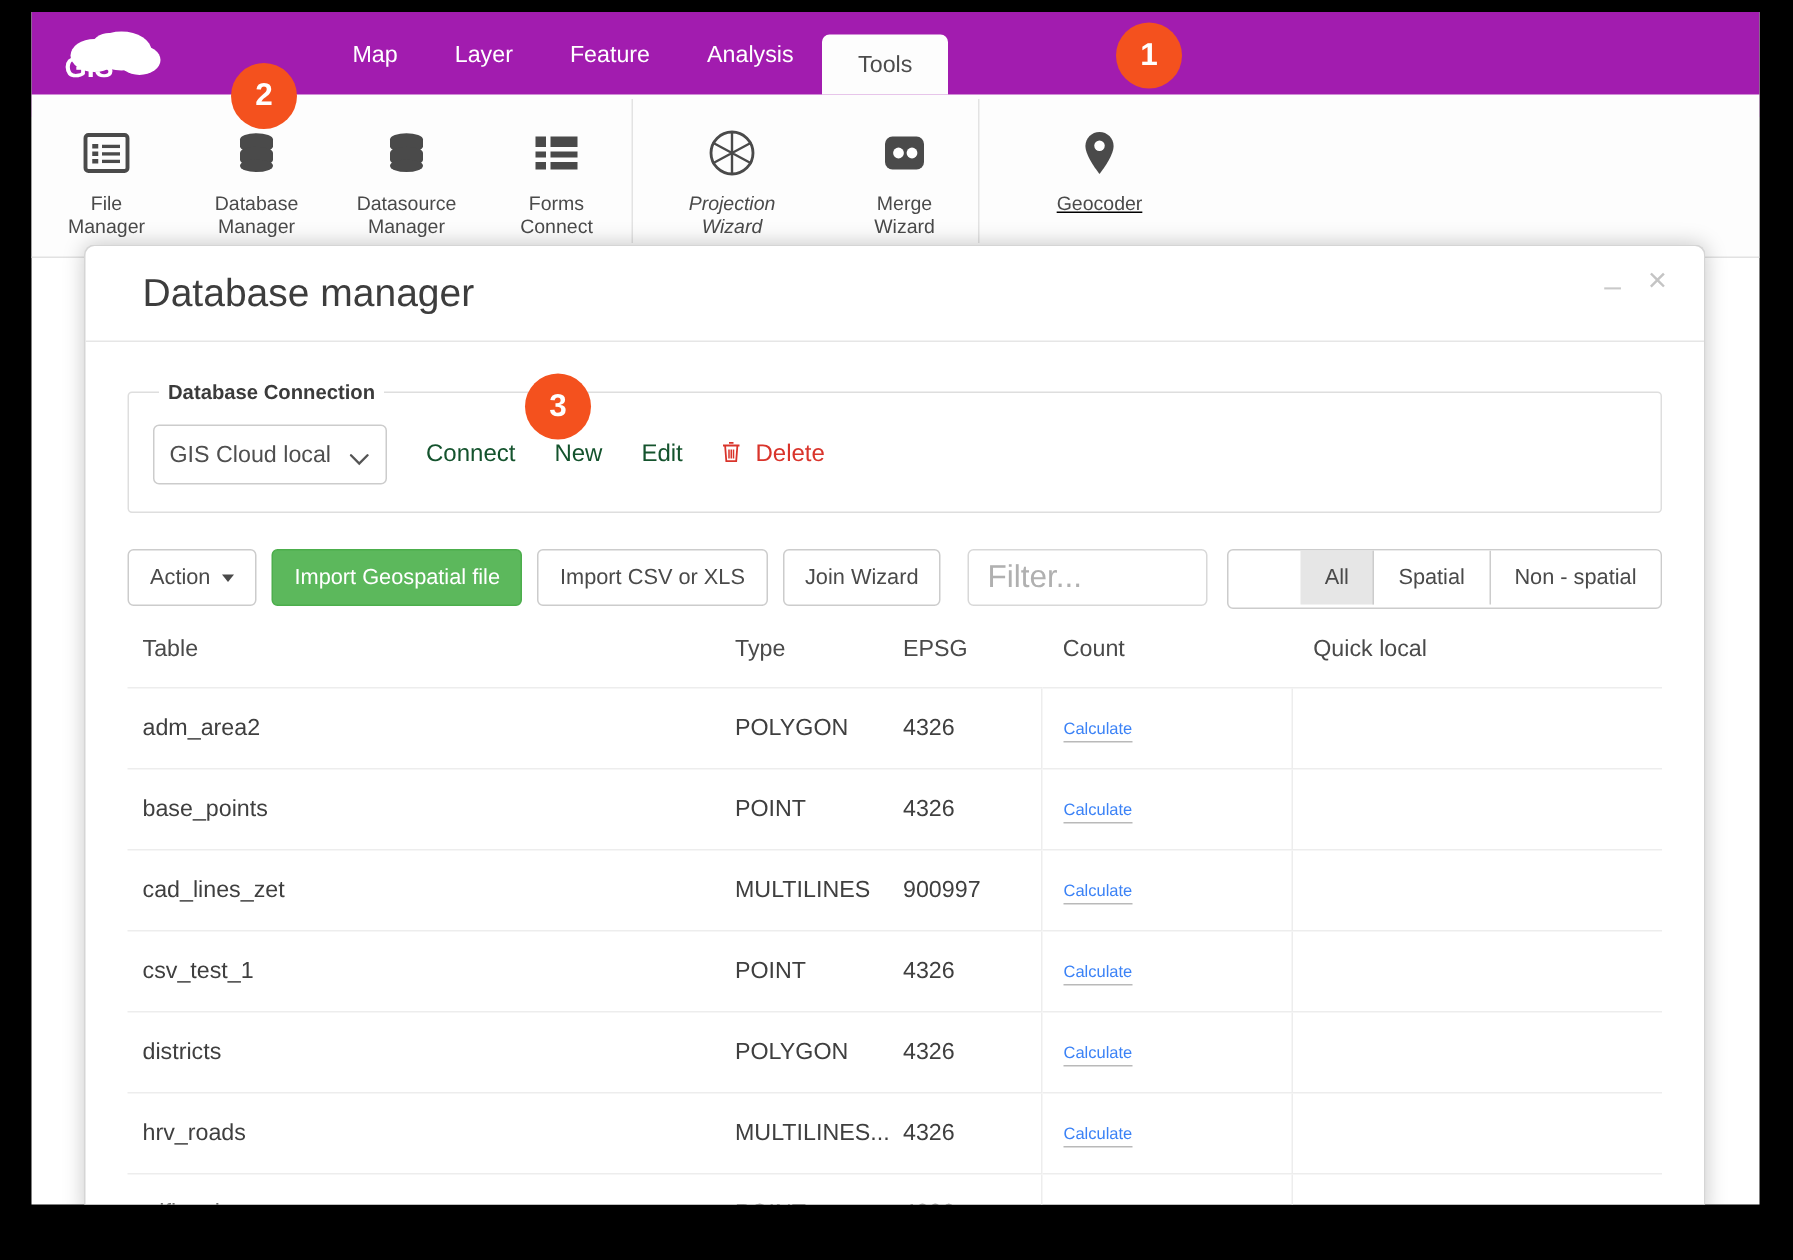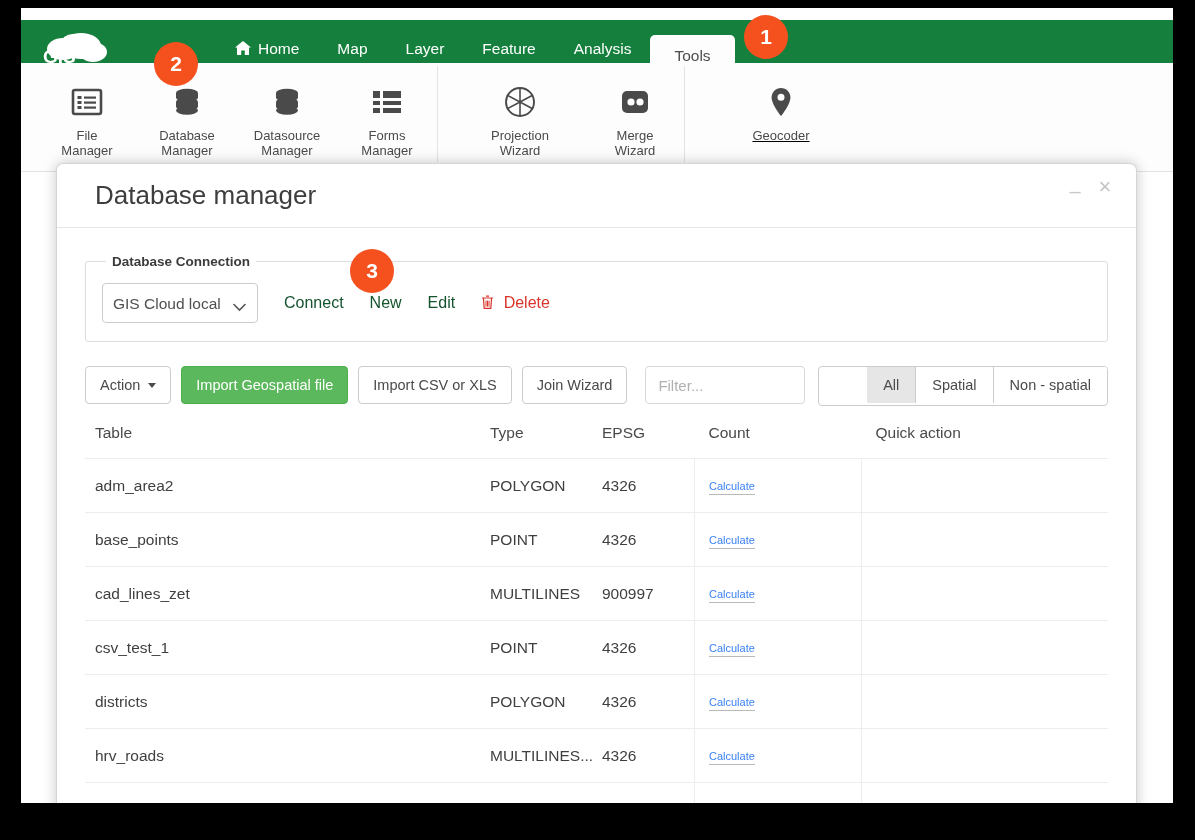--- a/index.html
+++ b/index.html
@@ -27,24 +27,24 @@
     width: 1152px;
     height: 795px;
     background: #ffffff;
     overflow: hidden;
   }
 
   
   #navbar {
     position: absolute;
     left: 0;
-    top: 12px;
+    top: 0;
     width: 1152px;
     height: 70px;
-    background: #15803d;
+    background: #a21caf;
   }
 
   #logo {
     position: absolute;
     left: 14px;
     top: 7px;
     width: 80px;
     height: 45px;
   }
   #logo svg { display: block; }
@@ -105,21 +105,20 @@
     display: flex;
     align-items: flex-start;
   }
 
   .rb-group {
     display: flex;
     align-items: flex-start;
     height: 100px;
     padding: 0 0px;
     box-sizing: border-box;
-    margin-left: 16px;
   }
   .rb-sep {
     width: 1px;
     height: 96px;
     margin-top: 3px;
     background: #e3e3e3;
   }
 
   .rb-item {
     width: 100px;
@@ -288,21 +287,21 @@
     margin-left: 8px;
     border-left: 4px solid transparent;
     border-right: 4px solid transparent;
     border-top: 5px solid #4a4a4a;
   }
   #filter-input {
     height: 38px;
     width: 160px;
     border: 1px solid #d8d8d8;
     border-radius: 4px;
-    font-size: 15px;
+    font-size: 21px;
     color: #555;
     font-family: "Liberation Sans", sans-serif;
     padding: 0 12px;
     box-sizing: border-box;
     background: #fff;
   }
   #filter-input::placeholder { color: #b0b0b0; }
 
   #seg-group {
     position: absolute;
@@ -405,28 +404,20 @@
             <ellipse cx="46" cy="19" rx="20" ry="13"></ellipse>
             <ellipse cx="28" cy="22" rx="16" ry="11"></ellipse>
             <ellipse cx="58" cy="25" rx="14" ry="10"></ellipse>
             <ellipse cx="38" cy="16" rx="12" ry="9"></ellipse>
           </g>
           <text x="8" y="36" font-family="Liberation Sans, sans-serif" font-size="19" font-weight="bold" fill="#ffffff">GIS</text>
         </svg>
       </div>
 
       <div id="nav-items">
-        <div class="nav-item">
-          <span class="home-icon">
-            <svg width="16" height="14" viewBox="0 0 16 14">
-                <path fill="#ffffff" d="M8 0 0 6.4h2V14h4.2V9.4h3.6V14H14V6.4h2z"></path>
-              </svg>
-          </span>
-          <span class="nav-label">Home</span>
-        </div>
         <div class="nav-item">
           <span class="nav-label">Map</span>
         </div>
         <div class="nav-item">
           <span class="nav-label">Layer</span>
         </div>
         <div class="nav-item">
           <span class="nav-label">Feature</span>
         </div>
         <div class="nav-item">
@@ -490,28 +481,28 @@
               <svg width="30" height="26" viewBox="0 0 30 26">
                 <rect x="1" y="2" width="7" height="7" fill="#4a4a4a"></rect>
                 <rect x="11" y="2" width="18" height="7" fill="#4a4a4a"></rect>
                 <rect x="1" y="12" width="7" height="4" fill="#4a4a4a"></rect>
                 <rect x="11" y="12" width="18" height="4" fill="#4a4a4a"></rect>
                 <rect x="1" y="19" width="7" height="5" fill="#4a4a4a"></rect>
                 <rect x="11" y="19" width="18" height="5" fill="#4a4a4a"></rect>
               </svg>
             </span>
             <span class="rb-label">Forms
-Manager</span>
+Connect</span>
           </div>
         </div>
 
         <div class="rb-sep"></div>
 
         <div class="rb-group">
-          <div class="rb-item" style="width:132px;">
+          <div class="rb-item" style="width:132px;font-style:italic;">
             <span class="rb-icon">
               <svg width="32" height="32" viewBox="0 0 32 32">
                 <circle cx="16" cy="16" r="14" fill="none" stroke="#4a4a4a" stroke-width="1.9"></circle>
                 <path d="M16 2 v28 M16 16 L29 9 M16 16 L29 23 M16 16 L3 9 M16 16 L3 23" fill="none" stroke="#4a4a4a" stroke-width="1.6"></path>
               </svg>
             </span>
             <span class="rb-label">Projection
 Wizard</span>
           </div>
 
@@ -598,21 +589,21 @@
         </div>
 
         <div id="tbl-wrap">
           <table class="dbtable">
             <thead>
               <tr>
                 <th class="col-table">Table</th>
                 <th class="col-type">Type</th>
                 <th class="col-epsg">EPSG</th>
                 <th class="col-count">Count</th>
-                <th class="col-quick">Quick action</th>
+                <th class="col-quick">Quick local</th>
               </tr>
             </thead>
             <tbody>
               <tr>
                 <td class="col-table">adm_area2</td>
                 <td class="col-type">POLYGON</td>
                 <td class="col-epsg">4326</td>
                 <td class="col-count"><span class="calc-link">Calculate</span></td>
                 <td class="col-quick"></td>
               </tr>

